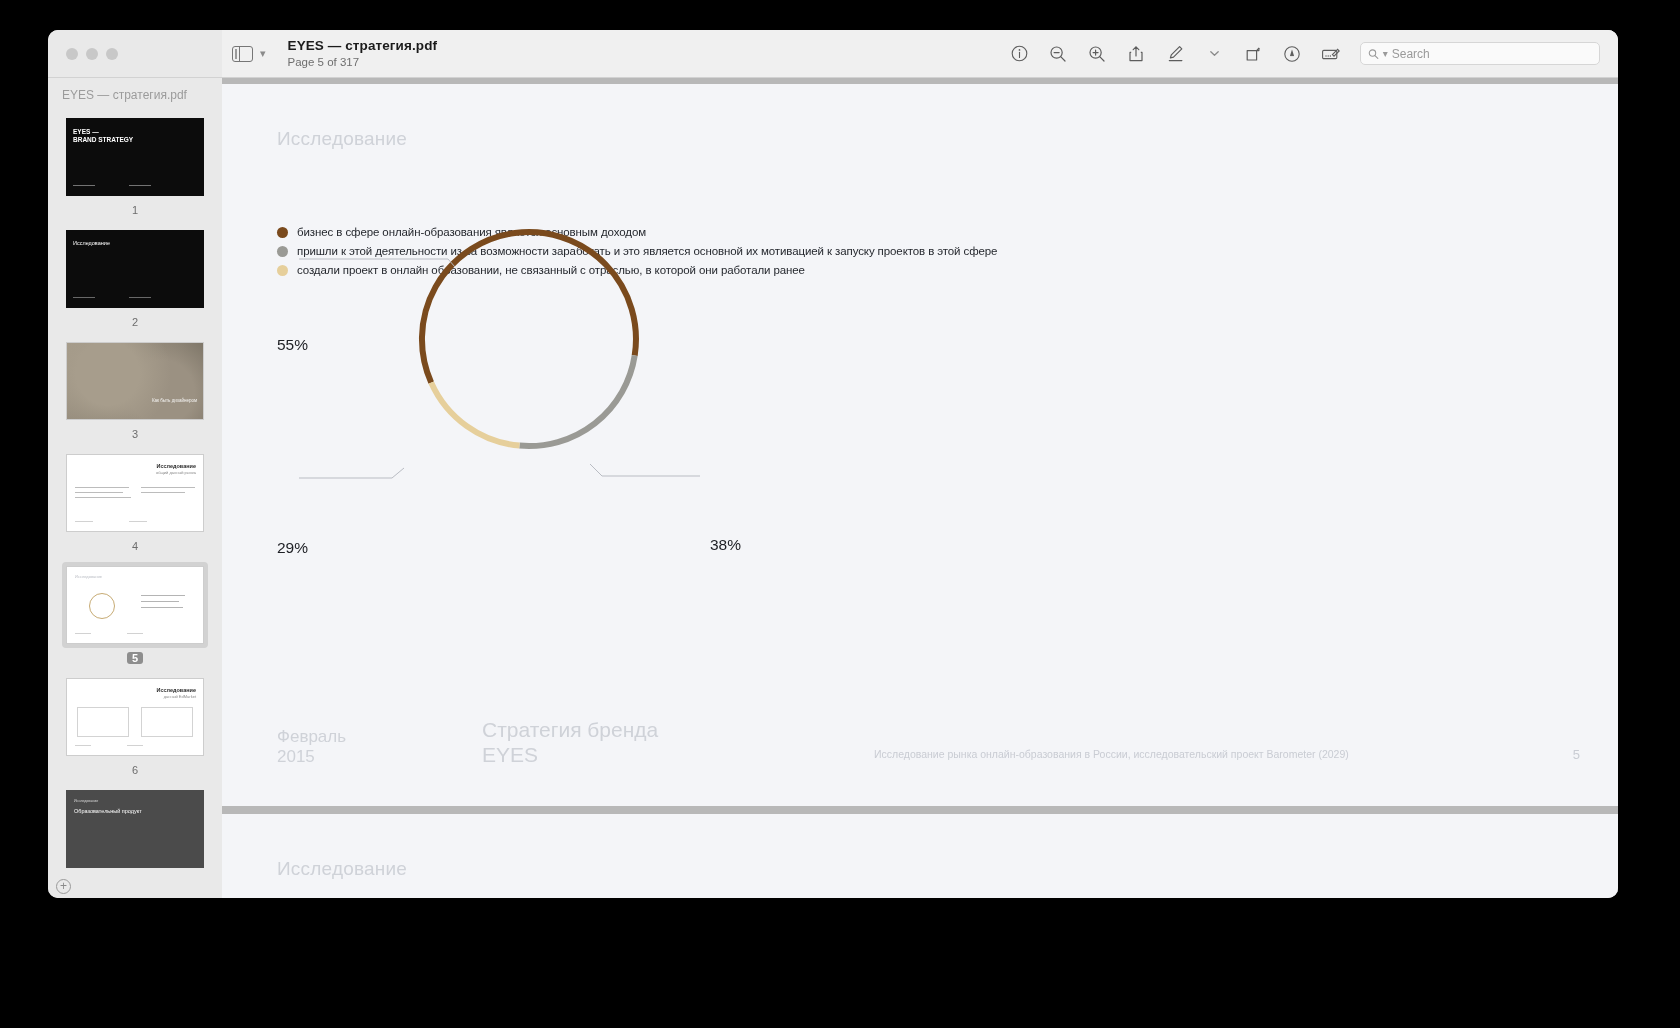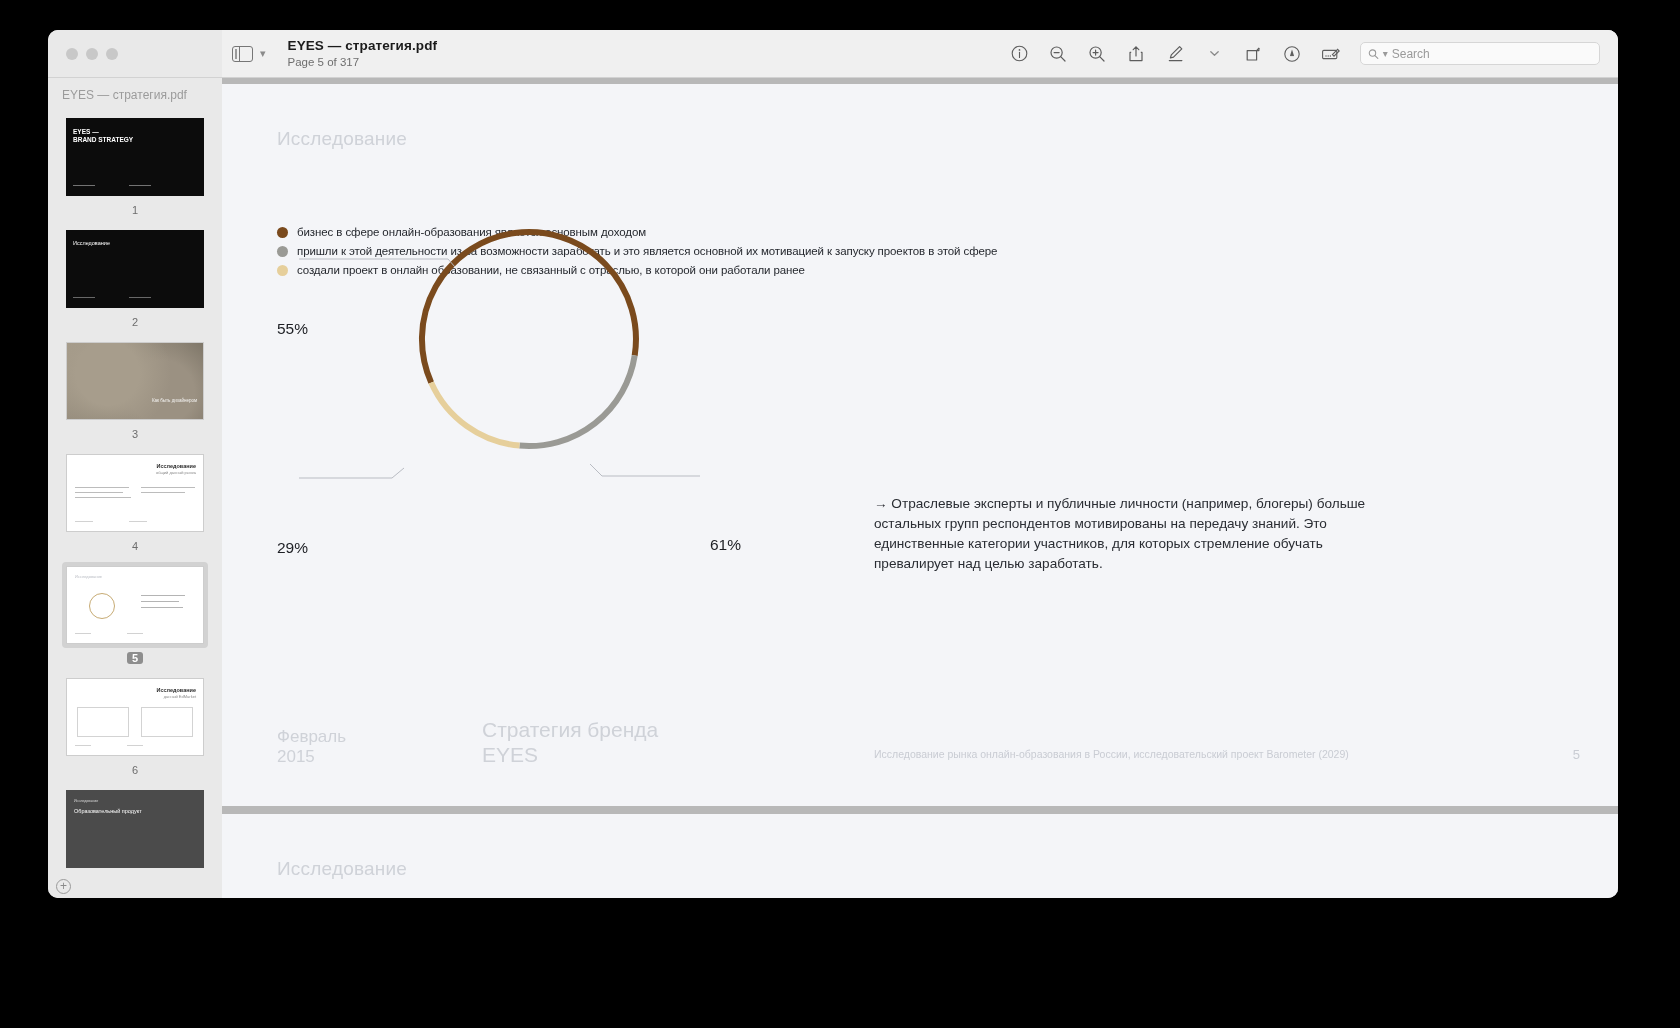--- a/index.html
+++ b/index.html
@@ -466,27 +466,26 @@
               <path d="M 105.7 16.5 A 107 107 0 0 1 -9.5 106.6" fill="none" stroke="#9a9a95" stroke-width="6"></path>
 
               <path d="M -9.5 106.6 A 107 107 0 0 1 -97.8 43.6" fill="none" stroke="#e6cf9b" stroke-width="6"></path>
             </g>
 
             <path d="M 47 45 L 196 45 L 203 53" fill="none" stroke="#b9bcc3" stroke-width="1"></path>
             <path d="M 47 264 L 140 264 L 152 254" fill="none" stroke="#b9bcc3" stroke-width="1"></path>
             <path d="M 338 250 L 350 262 L 448 262" fill="none" stroke="#b9bcc3" stroke-width="1"></path>
           </svg>
 
-          <div class="pct" style="left:55px;top:236px;">55%</div>
+          <div class="pct" style="left:55px;top:252px;">55%</div>
           <div class="pct" style="left:55px;top:455px;">29%</div>
-          <div class="pct" style="left:488px;top:452px;">61%</div>
+          <div class="pct" style="left:488px;top:452px;">38%</div>
         </div>
 
         <div class="rightcol">
-          <div class="r-para">→ Отраслевые эксперты и публичные личности (например, блогеры) больше остальных групп респондентов мотивированы на передачу знаний. Это единственные категории участников, для которых стремление обучать превалирует над целью заработать.</div>
         </div>
 
         <div class="f-left">
           <div>Февраль</div>
           <div>2015</div>
         </div>
         <div class="f-mid">
           <div>Стратегия бренда</div>
           <div>EYES</div>
         </div>

